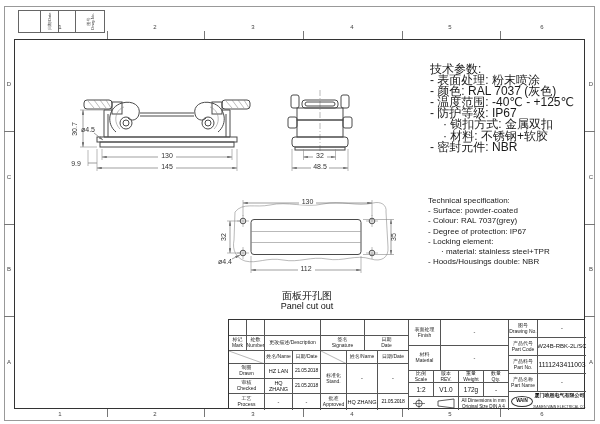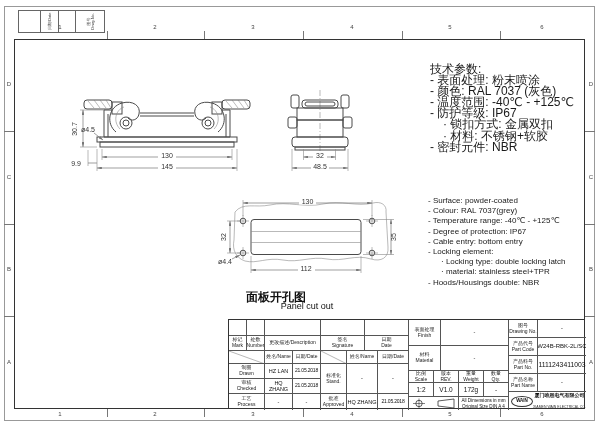--- a/index.html
+++ b/index.html
@@ -17,21 +17,21 @@
   
   .stamp{left:18px;top:10px;width:87px;height:23px;border:1px solid #666;}
   .stamp .c{position:absolute;top:0;height:100%;border-right:1px solid #666;}
   .rot{transform:rotate(-90deg);transform-origin:center;font-size:4px;color:#444;
        white-space:pre-line;line-height:1.1;text-align:center;}
   
   .spec-cn{left:430px;top:64px;font-size:12px;line-height:11.1px;color:#1a1a1a;white-space:nowrap;}
   .spec-en{left:428px;top:196px;font-size:8px;line-height:10.2px;color:#1a1a1a;white-space:nowrap;}
   .ind{margin-left:13px;}
   
-  .cap-cn{left:246px;top:289px;width:122px;font-size:12px;font-weight:700;color:#111;}
+  .cap-cn{left:246px;top:289px;width:122px;text-align:center;font-size:10px;font-weight:400;color:#111;}
   .cap-en{left:246px;top:301px;width:122px;text-align:center;font-size:9px;color:#111;}
   
   #tb{left:228px;top:319px;width:357px;height:90px;border:1px solid #333;font-size:5px;}
   .cell{position:absolute;border-right:1px solid #555;border-bottom:1px solid #555;
     display:flex;align-items:center;justify-content:center;text-align:center;
     white-space:pre-line;line-height:1.15;overflow:hidden;color:#111;}
   .nr{border-right:none;} .nb{border-bottom:none;}
   .lbl{font-size:5px;color:#222;}
   .val{font-size:5.5px;}
   .date{font-size:5px;letter-spacing:-0.2px;white-space:nowrap;}
@@ -276,27 +276,25 @@
     <div>技术参数:</div>
     <div>- 表面处理: 粉末喷涂</div>
     <div>- 颜色: RAL 7037 (灰色)</div>
     <div>- 温度范围: -40℃ - +125℃</div>
     <div>- 防护等级: IP67</div>
     <div class="ind">· 锁扣方式: 金属双扣</div>
     <div class="ind">· 材料: 不锈钢+软胶</div>
     <div>- 密封元件: NBR</div>
   </div>
   <div class="abs spec-en">
+    <div>Technical specification:</div>
     <div>- Surface: powder-coated</div>
     <div>- Colour: RAL 7037(grey)</div>
-    <div>- Temperature range: -40℃ - +125℃</div>
     <div>- Degree of protection: IP67</div>
-    <div>- Cable entry: bottom entry</div>
     <div>- Locking element:</div>
-    <div class="ind">· Locking type: double locking latch</div>
     <div class="ind">· material: stainless steel+TPR</div>
     <div>- Hoods/Housings double: NBR</div>
   </div>
 
   <div class="abs" id="tb">
 
     <div class="cell" style="left:0;top:0;width:18px;height:16px;"></div>
     <div class="cell" style="left:18px;top:0;width:18px;height:16px;"></div>
     <div class="cell" style="left:36px;top:0;width:56px;height:16px;"></div>
     <div class="cell" style="left:92px;top:0;width:44px;height:16px;"></div>

